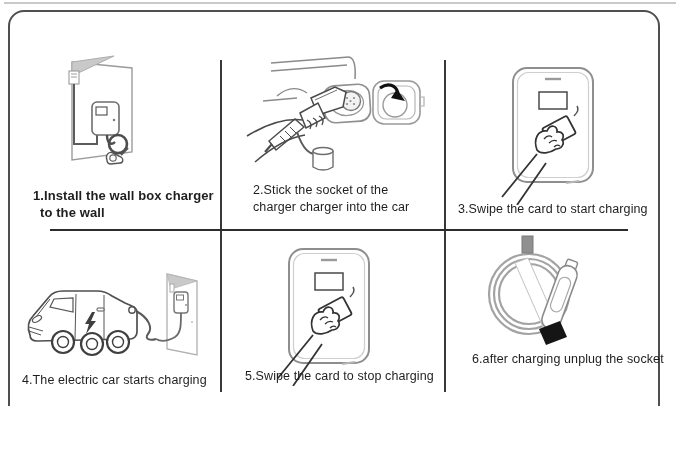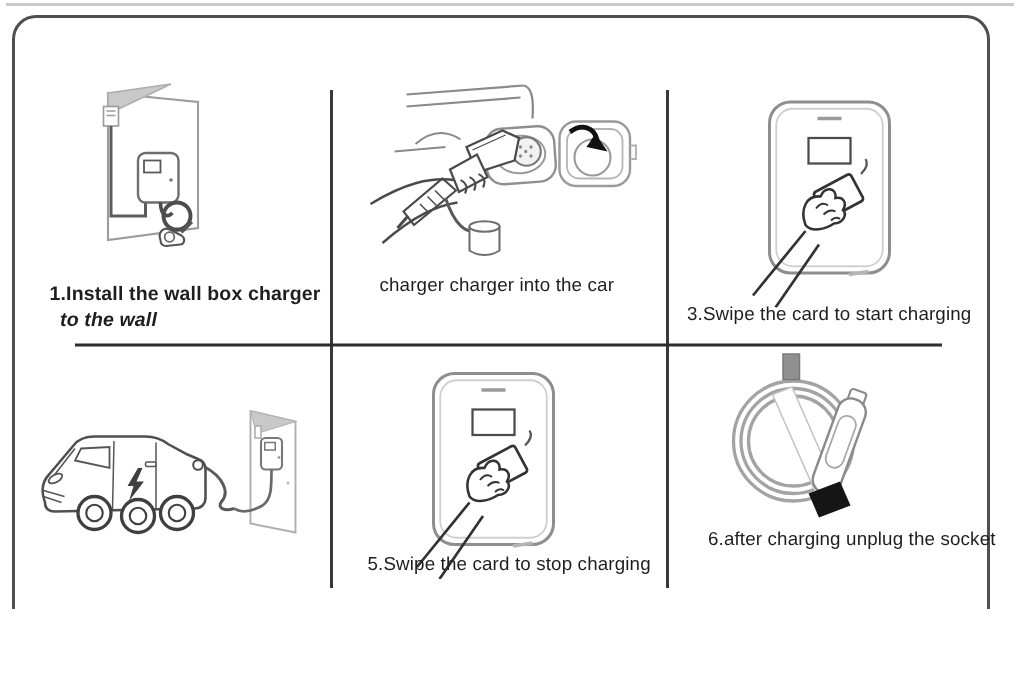--- a/index.html
+++ b/index.html
@@ -13,21 +13,21 @@
     border:2px solid #4f4f4f;border-bottom-width:3px;border-radius:16px;background:transparent;
   }
   .vdiv{position:absolute;width:2px;background:#383838;}
   .v1{left:220px;top:60px;height:332px;}
   .v2{left:444px;top:60px;height:332px;}
   .hdiv{position:absolute;height:2px;background:#2c2c2c;left:50px;top:229px;width:578px;}
   .ill{position:absolute;}
   .caption{position:absolute;font-size:12.5px;line-height:17px;color:#1e1e1e;letter-spacing:0.1px;white-space:nowrap;}
   .caption.bold{font-weight:700;font-size:13px;}
   .cap1{left:33px;top:187px;}
-  .cap1 .l2{margin-left:7px;font-style:italic;}
+  .cap1 .l2{margin-left:7px;}
   .cap2{left:253px;top:182px;}
   .cap3{left:458px;top:201px;}
   .cap4{left:22px;top:372px;}
   .cap5{left:245px;top:368px;}
   .cap6{left:472px;top:351px;}
   svg{display:block;}
 </style>
 </head>
 <body>
 
@@ -161,27 +161,31 @@
     </g>
     <polygon points="74,97 95,89 102,105 81,113" fill="#151515"></polygon>
   </svg>
 
   <div class="caption bold cap1">
     <div class="l1">1.Install the wall box charger</div>
     <div class="l2">to the wall</div>
   </div>
 
   <div class="caption cap2">
+    <div>2.Stick the socket of the</div>
     <div>charger charger into the car</div>
   </div>
 
   <div class="caption cap3">
     <div>3.Swipe the card to start charging</div>
   </div>
 
+  <div class="caption cap4">
+    <div>4.The electric car starts charging</div>
+  </div>
 
   <div class="caption cap5">
     <div>5.Swipe the card to stop charging</div>
   </div>
 
   <div class="caption cap6">
     <div>6.after charging unplug the socket</div>
   </div>
 
 </div>

